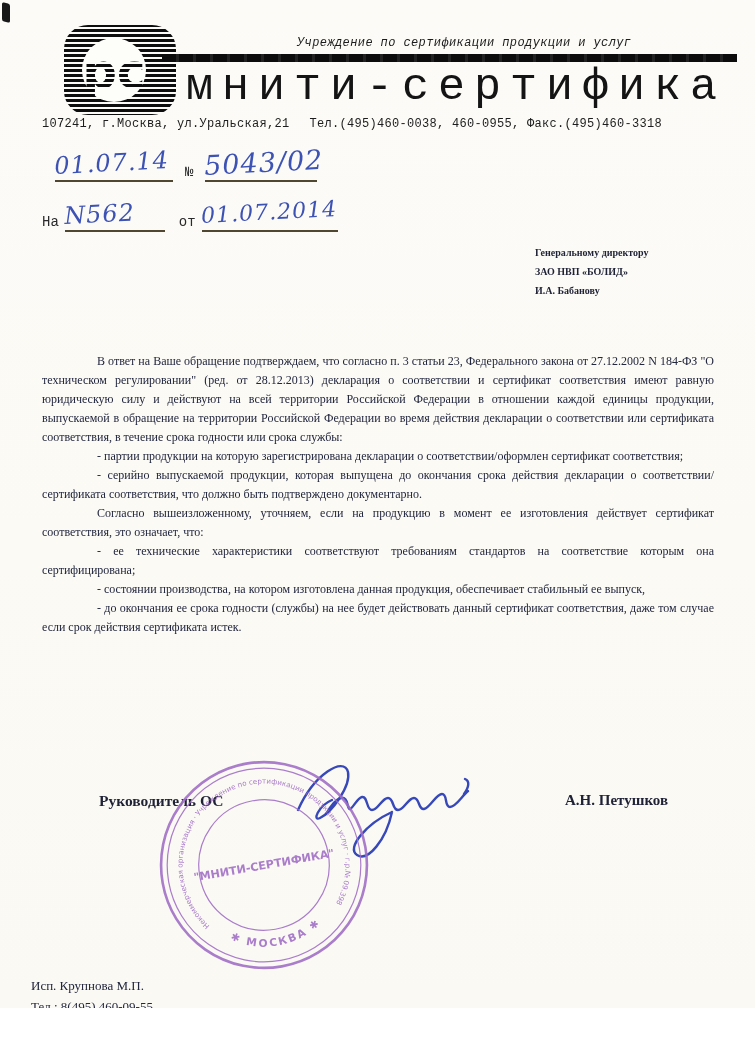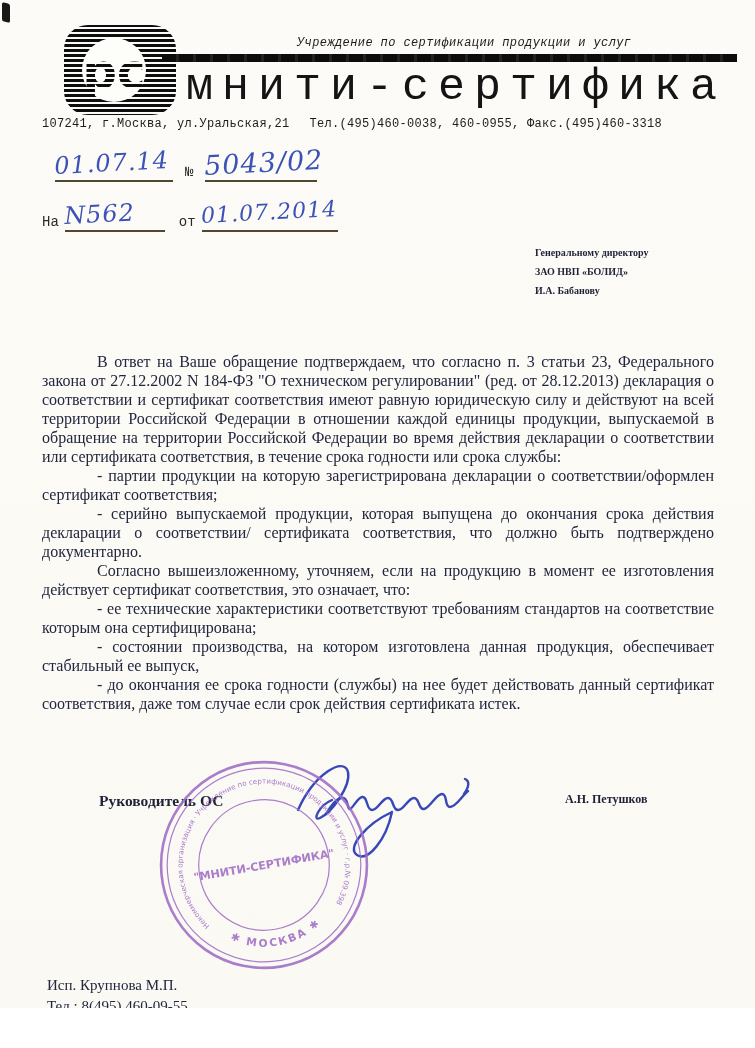--- a/index.html
+++ b/index.html
@@ -44,36 +44,36 @@
   .f-num  { width:112px; }
   .f-in   { width:100px; }
   .f-indate { width:136px; }
 
   
   .recipient { position:absolute; left:535px; top:243px; width:215px;
     font-weight:bold; font-size:10px; line-height:19px; color:#1f2236; }
 
   
   .letter-body { position:absolute; left:42px; top:352px; width:672px;
-    font-size:16px; line-height:19px; text-align:justify; color:#22263e; }
+    font-size:12px; line-height:19px; text-align:justify; color:#22263e; }
   .letter-body p { text-indent:55px; margin:0; }
 
   
   .sig-position { position:absolute; left:65px; top:792px;
     font-weight:bold; font-size:15.5px; color:#1f2236;margin-left:34px; }
   .sig-name { position:absolute; left:565px; top:792px;
-    font-weight:bold; font-size:12px; color:#1f2236; }
+    font-weight:bold; font-size:15px; color:#1f2236; }
   .signature-svg { position:absolute; left:292px; top:752px; }
 
   
   .stamp { position:absolute; left:157px; top:758px; opacity:0.88;
     transform:rotate(-10deg); }
 
   
-  .footer { position:absolute; left:47px; top:975px; font-size:15px;
+  .footer { position:absolute; left:31px; top:975px; font-size:13px;
     line-height:21px; color:#22263e; }
 </style>
 </head>
 <body>
 
 <div class="page">
 
   <div class="scan-blot"></div>
 
   <svg class="logo" width="116" height="92" viewBox="0 0 116 92" aria-hidden="true">

